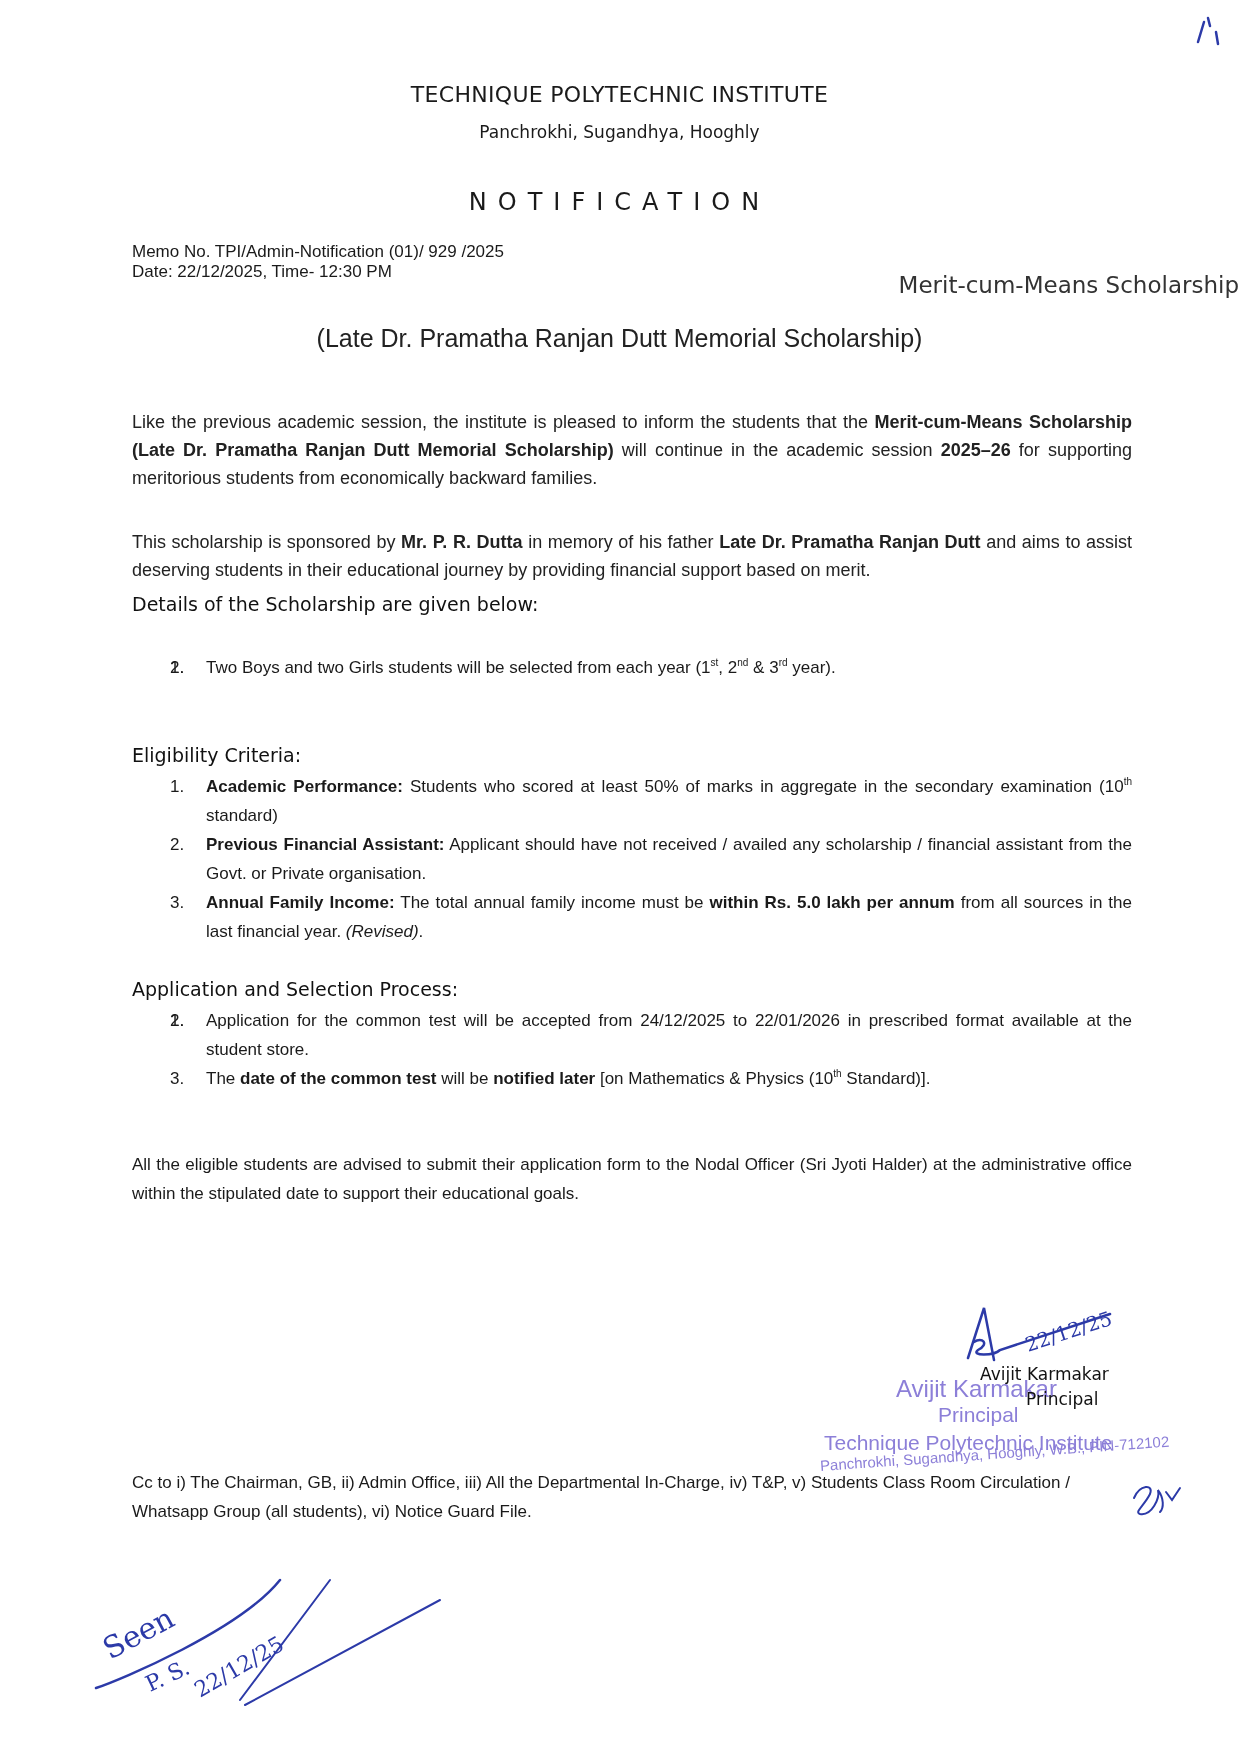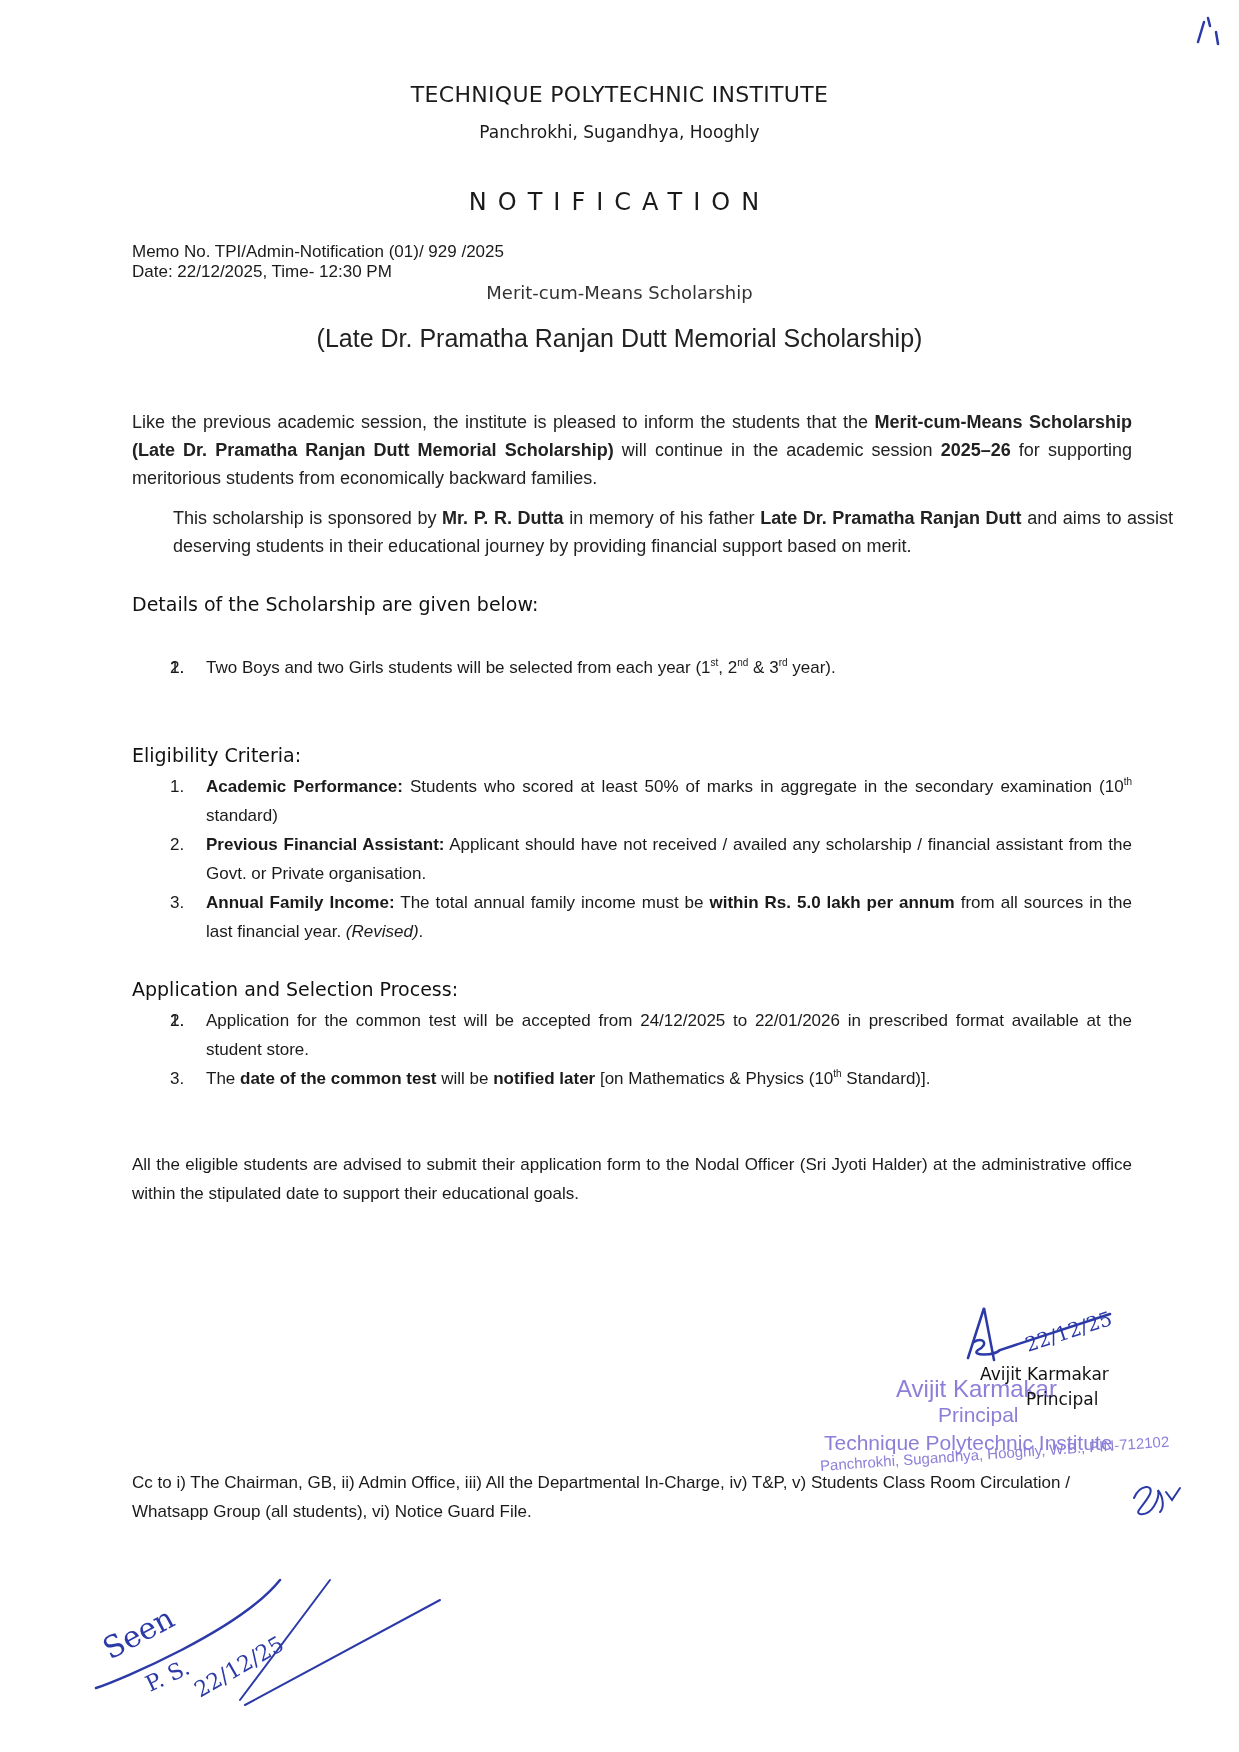--- a/index.html
+++ b/index.html
@@ -13,30 +13,30 @@
   .header { position: absolute; left: 0; width: 1239px; text-align: center; }
   .inst-name { top: 82px; font-size: 22px; letter-spacing: 0.3px; }
   .inst-addr { top: 122px; font-size: 17px; }
   .notif-title { top: 188px; font-size: 24px; letter-spacing: 11px; }
   .memo-row {
     position: absolute; left: 132px; top: 242px; width: 996px;
     display: flex; justify-content: space-between; font-size: 17px;
     font-family: "Liberation Sans Narrow", "Liberation Sans", sans-serif;
     flex-direction: column;
   }
-  .title1 { top: 282px; font-size: 18px; color: #333; }
+  .title1 { top: 272px; font-size: 23px; color: #333; text-align: right; }
   .title2 { top: 324px; font-size: 25px; color: #222; font-family: "Liberation Sans", sans-serif; }
   .para {
     position: absolute; left: 132px; width: 1000px;
     font-family: "Liberation Sans", sans-serif; font-size: 18px; line-height: 28px;
     color: #222; text-align: justify;
   }
   .para b { font-weight: bold; }
   .p1 { top: 408px; }
-  .p2 { top: 504px; margin-left: 41px; }
+  .p2 { top: 528px; }
   .sec-head {
     position: absolute; left: 132px; font-size: 19px; color: #111;
   }
   .h1 { top: 593px; }
   .h2 { top: 744px; }
   .h3 { top: 978px; }
   ol.list {
     position: absolute; left: 170px; width: 962px; margin: 0; padding: 0;
     list-style: none; font-size: 17px; line-height: 29px; color: #1a1a1a;
     font-family: "Liberation Sans Narrow", "Liberation Sans", sans-serif;

